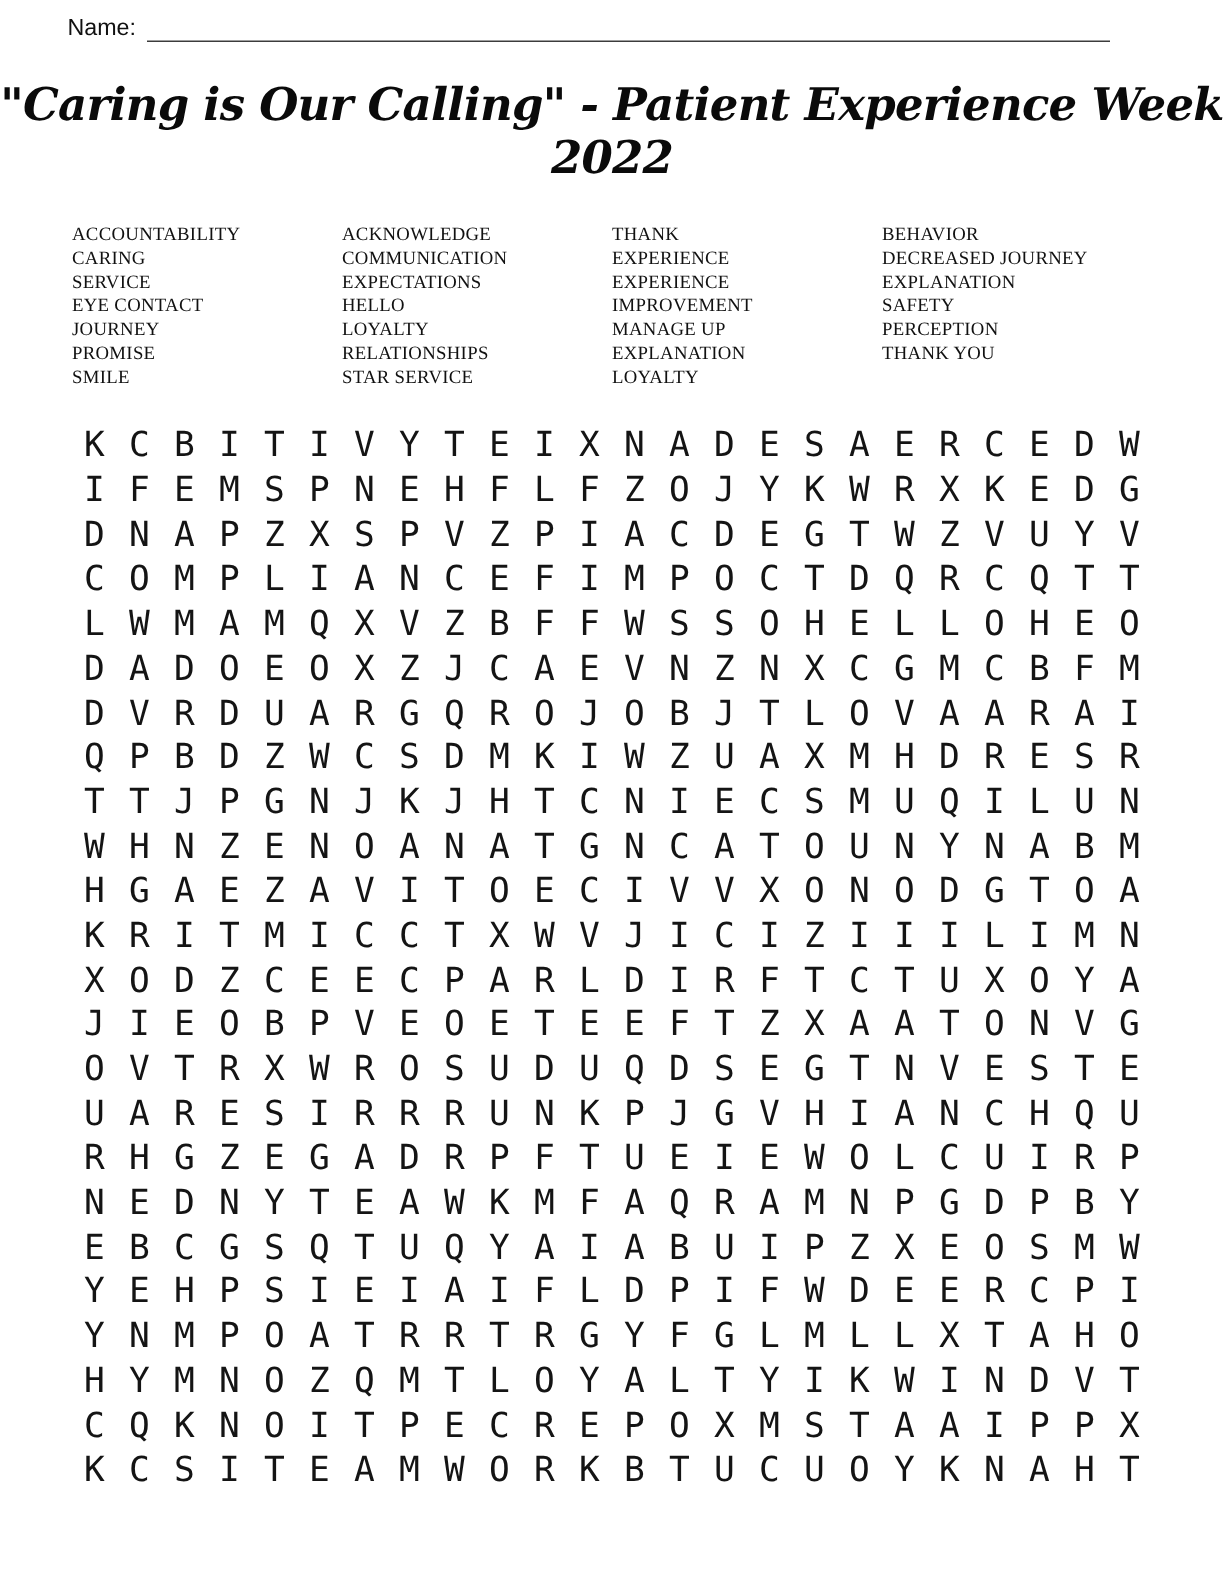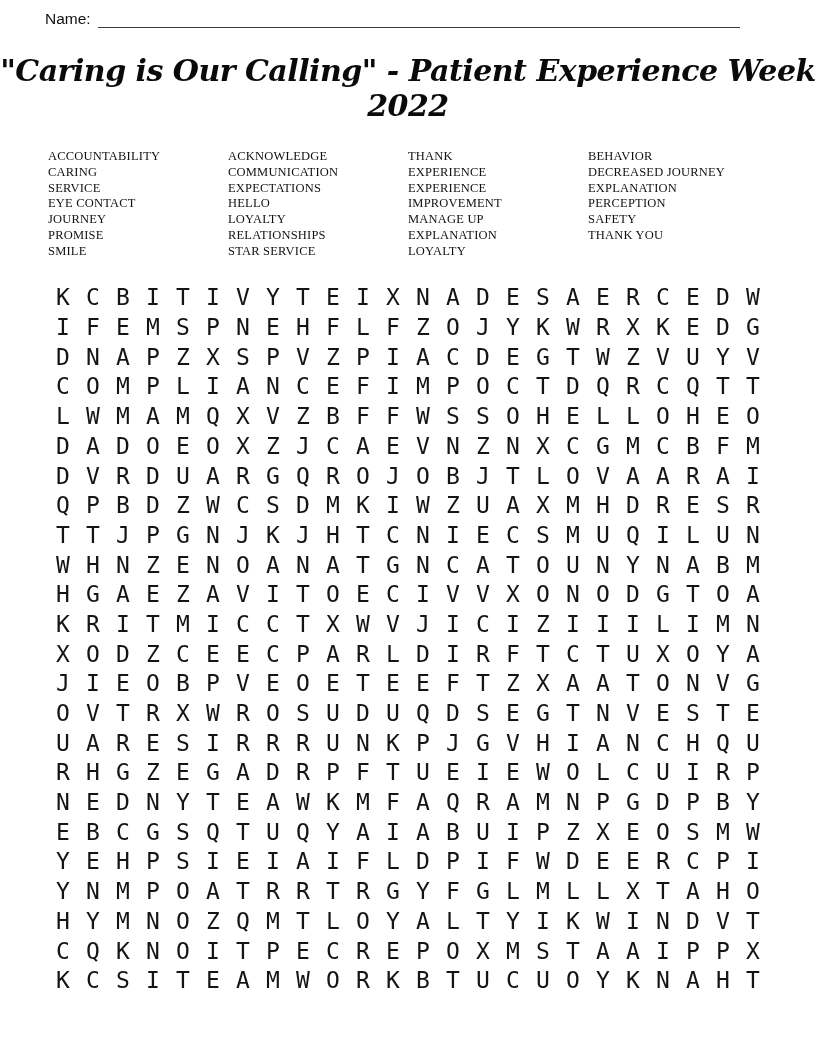--- a/index.html
+++ b/index.html
@@ -99,22 +99,22 @@
         <div class="wb-word">EXPERIENCE</div>
         <div class="wb-word">IMPROVEMENT</div>
         <div class="wb-word">MANAGE UP</div>
         <div class="wb-word">EXPLANATION</div>
         <div class="wb-word">LOYALTY</div>
       </div>
       <div class="wb-col">
         <div class="wb-word">BEHAVIOR</div>
         <div class="wb-word">DECREASED JOURNEY</div>
         <div class="wb-word">EXPLANATION</div>
+        <div class="wb-word">SAFETY</div>
         <div class="wb-word">PERCEPTION</div>
-        <div class="wb-word">SAFETY</div>
         <div class="wb-word">THANK YOU</div>
       </div>
     </div>
 
   <div class="letter-grid">
       <div class="cell">K</div>
       <div class="cell">C</div>
       <div class="cell">B</div>
       <div class="cell">I</div>
       <div class="cell">T</div>

